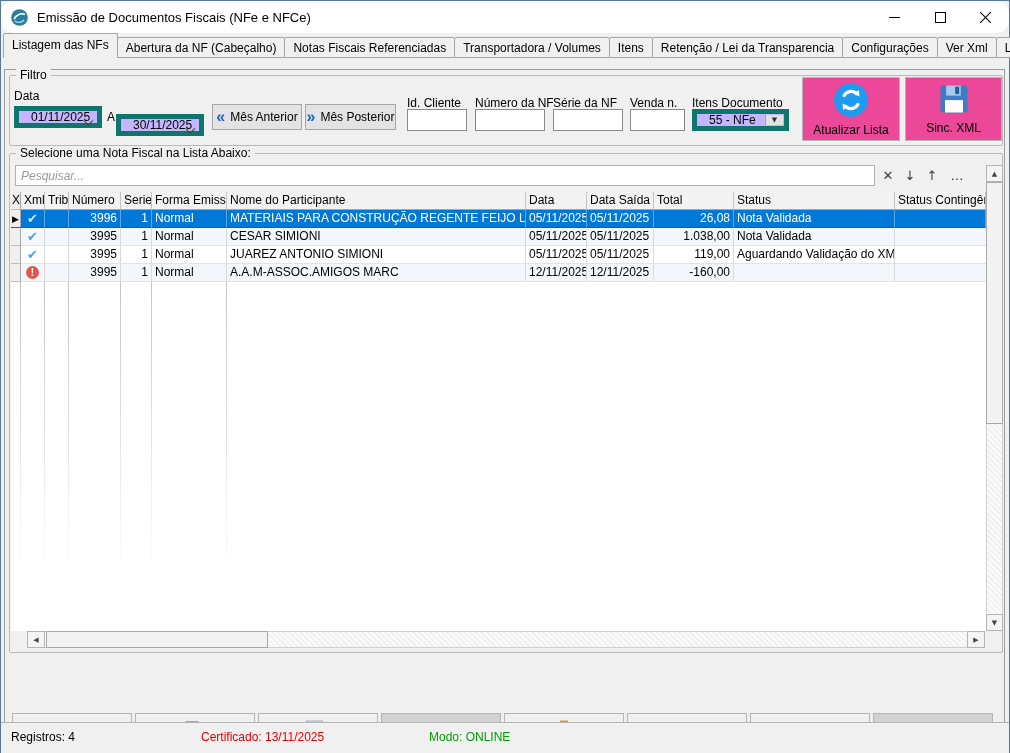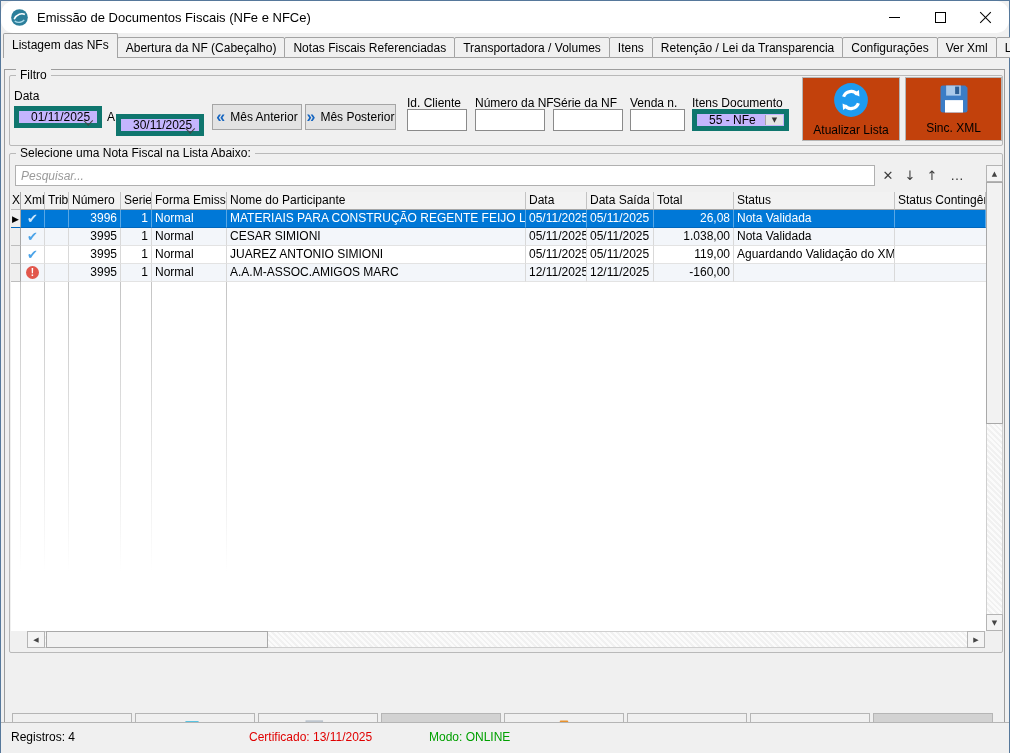--- a/index.html
+++ b/index.html
@@ -29,21 +29,21 @@
   .gb-filter{left:4px;top:5px;width:994px;height:71px;}
   .gb-list{left:4px;top:83px;width:994px;height:500px;text-decoration:underline;}
   
   .lbl{position:absolute;font-size:12px;color:#000;white-space:nowrap;}
   .combo{position:absolute;height:22px;background:#c4b5fd;border:5px solid #0f766e;box-sizing:border-box;display:flex;align-items:center;font-size:12px;padding-left:12px;}
   .combo .chev{position:absolute;right:6px;top:7px;width:6px;height:6px;border-right:1.5px solid #444;border-bottom:1.5px solid #444;transform:rotate(45deg) translateY(-1px);}
   .tinput{position:absolute;height:22px;background:#fff;border:1px solid #8a8a8a;box-sizing:border-box;font-size:12px;padding:0 3px;font-family:"Liberation Sans",sans-serif;}
   .mbtn{position:absolute;height:26px;background:#e3e3e3;border:1px solid #a5a5a5;box-sizing:border-box;display:flex;align-items:center;justify-content:center;font-size:12px;gap:5px;cursor:default;}
   .mbtn .chevs{color:#1565c0;font-weight:bold;font-size:16px;line-height:14px;}
   .dropbtn{position:absolute;right:1px;top:1px;bottom:1px;width:17px;background:#e3e3e3;border-left:1px solid #a5a5a5;display:flex;align-items:center;justify-content:center;font-size:7px;color:#333;font-family:"DejaVu Sans",sans-serif;}
-  .bigbtn{position:absolute;width:98px;height:64px;border:1px solid #b5b5b5;background:#c2410c;box-sizing:border-box;display:flex;flex-direction:column;align-items:center;justify-content:space-between;padding:3px 0 5px 0;}
+  .bigbtn{position:absolute;width:98px;height:64px;border:1px solid #b5b5b5;background:#ec4899;box-sizing:border-box;display:flex;flex-direction:column;align-items:center;justify-content:space-between;padding:3px 0 5px 0;}
   .bigbtn .blabel{font-size:12px;color:#000;}
   
   .search{position:absolute;left:5px;top:11px;width:860px;height:21px;border:1px solid #b0b0b0;box-sizing:border-box;background:#fff;font-size:12px;padding:0 5px;font-family:"Liberation Sans",sans-serif;}
   .search::placeholder{font-style:italic;color:#9a9a9a;}
   .sicon{position:absolute;top:11px;height:21px;display:flex;align-items:center;justify-content:center;font-size:13px;color:#3c3c3c;font-family:"DejaVu Sans",sans-serif;}
   
   .grid{position:absolute;left:1px;top:38px;width:975px;height:439px;background:#fff;overflow:hidden;}
   .grow{display:flex;height:18px;box-sizing:border-box;}
   .gc{box-sizing:border-box;height:18px;line-height:17px;font-size:12px;padding:0 3px;white-space:nowrap;overflow:hidden;border-right:1px solid #d9d9d9;border-bottom:1px solid #e3e3e3;color:#000;}
   .ghead .gc{background:#f2f2f2;border-right:1px solid #c3c3c3;border-bottom:1px solid #a6a6a6;}
@@ -78,21 +78,21 @@
   .htrack{position:absolute;left:17px;top:477px;width:958px;height:17px;background:repeating-linear-gradient(45deg,#fbfbfb 0 2px,#f1f1f1 2px 4px);border:1px solid #cfcfcf;box-sizing:border-box;}
   .hthumb{position:absolute;left:36px;top:477px;width:222px;height:17px;background:#f2f2f2;border:1px solid #a9a9a9;box-sizing:border-box;}
   .corner{position:absolute;left:1px;top:477px;width:16px;height:17px;background:#f0f0f0;}
   
   .abtn{position:absolute;top:643px;width:120px;height:74px;border:1px solid #b5b5b5;background:#f0f0f0;box-sizing:border-box;display:flex;flex-direction:column;align-items:center;justify-content:space-between;padding:5px 0 6px 0;}
   .abtn.disabled{background:#d2d2d2;}
   
   .statusbar{position:absolute;left:0;top:721px;width:100%;height:30px;background:#f0f0f0;border-top:1px solid #b5b5b5;}
   .statusbar span{position:absolute;top:0;line-height:29px;font-size:12px;}
   .st-reg{left:10px;color:#000;}
-  .st-cert{left:200px;color:#e00000;margin-left:48px;}
+  .st-cert{left:200px;color:#e00000;}
   .st-modo{left:428px;color:#00a000;}
 </style>
 </head>
 <body>
 
 <div class="win">
 
   <div class="titlebar">
     <span class="app-icon">
       <svg viewBox="0 0 32 32" width="19" height="19">

